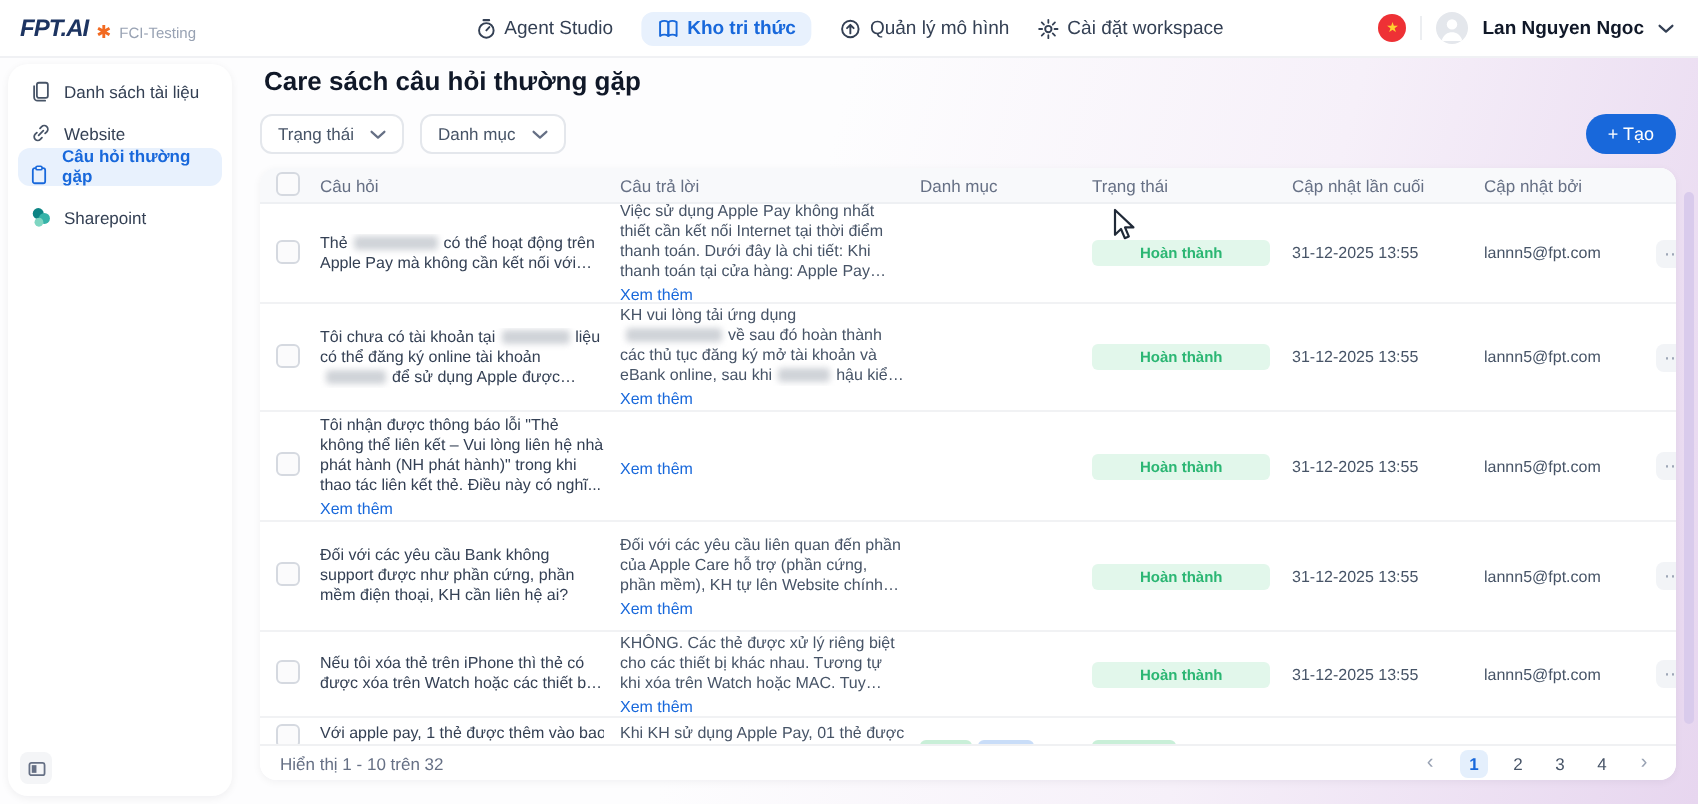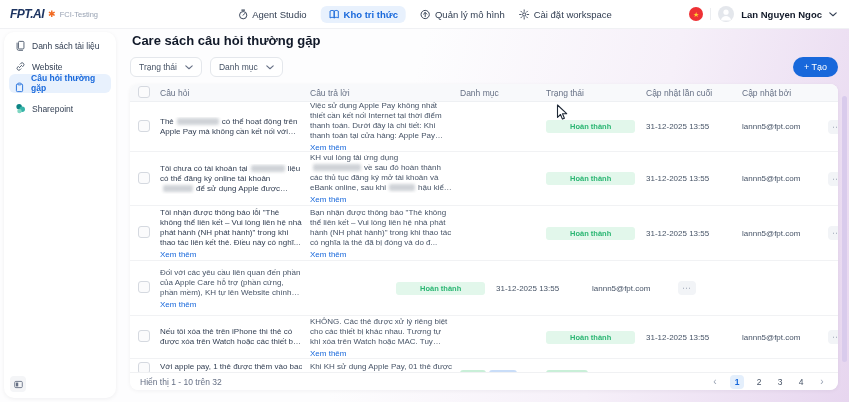--- a/index.html
+++ b/index.html
@@ -1,21 +1,21 @@
 <!DOCTYPE html>
 <html><head>
 <meta charset="utf-8">
 <style>
   html,body{margin:0;padding:0;}
   body{width:849px;height:402px;overflow:hidden;font-family:"Liberation Sans",sans-serif;background:#fff;}
   .screen{position:relative;width:849px;height:402px;overflow:hidden;}
 
   
   .topnav{position:absolute;top:0;left:0;right:0;height:28px;background:#fff;border-bottom:1px solid #f0f1f4;display:flex;align-items:center;z-index:9;}
-  .brand{display:flex;align-items:center;gap:4px;padding-left:10px;}
+  .brand{display:flex;align-items:flex-end;gap:4px;padding-left:10px;}
   .brand-name{font-weight:800;font-style:italic;font-size:12px;color:#1d3461;letter-spacing:-0.5px;}
   .brand-star{color:#f26a21;font-size:9px;font-style:normal;}
   .brand-env{font-size:7.5px;color:#98a2b3;}
   .topnav-center{position:absolute;left:50%;transform:translateX(-50%);display:flex;align-items:center;gap:14px;}
   .navitem{display:flex;align-items:center;gap:4px;font-size:9.5px;color:#344054;white-space:nowrap;cursor:default;}
   .navitem.active{background:#e8f1fd;color:#1868db;font-weight:700;padding:3px 8px;border-radius:6px;}
   .topnav-right{margin-left:auto;display:flex;align-items:center;gap:7px;padding-right:12px;}
   .flag-badge{width:14px;height:14px;border-radius:50%;background:#ee3135;display:flex;align-items:center;justify-content:center;color:#ffd12f;font-size:7px;line-height:1;}
   .nav-divider{width:1px;height:12px;background:#eceef1;}
   .avatar{width:16px;height:16px;border-radius:50%;background:#e4e7ec;display:flex;align-items:center;justify-content:center;overflow:hidden;}
@@ -277,32 +277,35 @@
           <div class="cell c-date">31-12-2025 13:55</div>
           <div class="cell c-by">lannn5@fpt.com</div>
           <div class="cell c-act">
               <span class="dots">⋯</span>
             </div>
         </div>
 
         <div class="trow r2">
           <div class="cell c-check"><span class="checkbox"></span></div>
           <div class="cell c-q"><div class="qtext clamp4"><span>Tôi nhận được thông báo lỗi "Thẻ không thể liên kết – Vui lòng liên hệ nhà phát hành (NH phát hành)" trong khi thao tác liên kết thẻ. Điều này có nghĩ...</span></div><a class="more">Xem thêm</a></div>
-          <div class="cell c-a"><div class="atext clamp4"><span>Bạn nhận được thông báo "Thẻ không thể liên kết – Vui lòng liên hệ nhà phát hành (NH phát hành)" trong khi thao tác có nghĩa là thẻ đã bị đóng và do đ...</span></div><a class="more">Xem thêm</a></div>
+          <div class="cell c-a"><a class="more">Xem thêm</a></div>
           <div class="cell c-cat"></div>
           <div class="cell c-status"><span class="badge">Hoàn thành</span></div>
           <div class="cell c-date">31-12-2025 13:55</div>
           <div class="cell c-by">lannn5@fpt.com</div>
           <div class="cell c-act">
               <span class="dots">⋯</span>
             </div>
         </div>
 
         <div class="trow r3">
           <div class="cell c-check"><span class="checkbox"></span></div>
+          <div class="cell c-q">
+              <div class="qtext clamp3"><span>Đối với các yêu cầu Bank không support được như phần cứng, phần mềm điện thoại, KH cần liên hệ ai?</span></div>
+            </div>
           <div class="cell c-a"><div class="atext clamp3"><span>Đối với các yêu cầu liên quan đến phần của Apple Care hỗ trợ (phần cứng, phần mềm), KH tự lên Website chính thức của APPLE hoặc liên hệ cửa hàng mua đ...</span></div><a class="more">Xem thêm</a></div>
           <div class="cell c-cat"></div>
           <div class="cell c-status"><span class="badge">Hoàn thành</span></div>
           <div class="cell c-date">31-12-2025 13:55</div>
           <div class="cell c-by">lannn5@fpt.com</div>
           <div class="cell c-act">
               <span class="dots">⋯</span>
             </div>
         </div>
 

